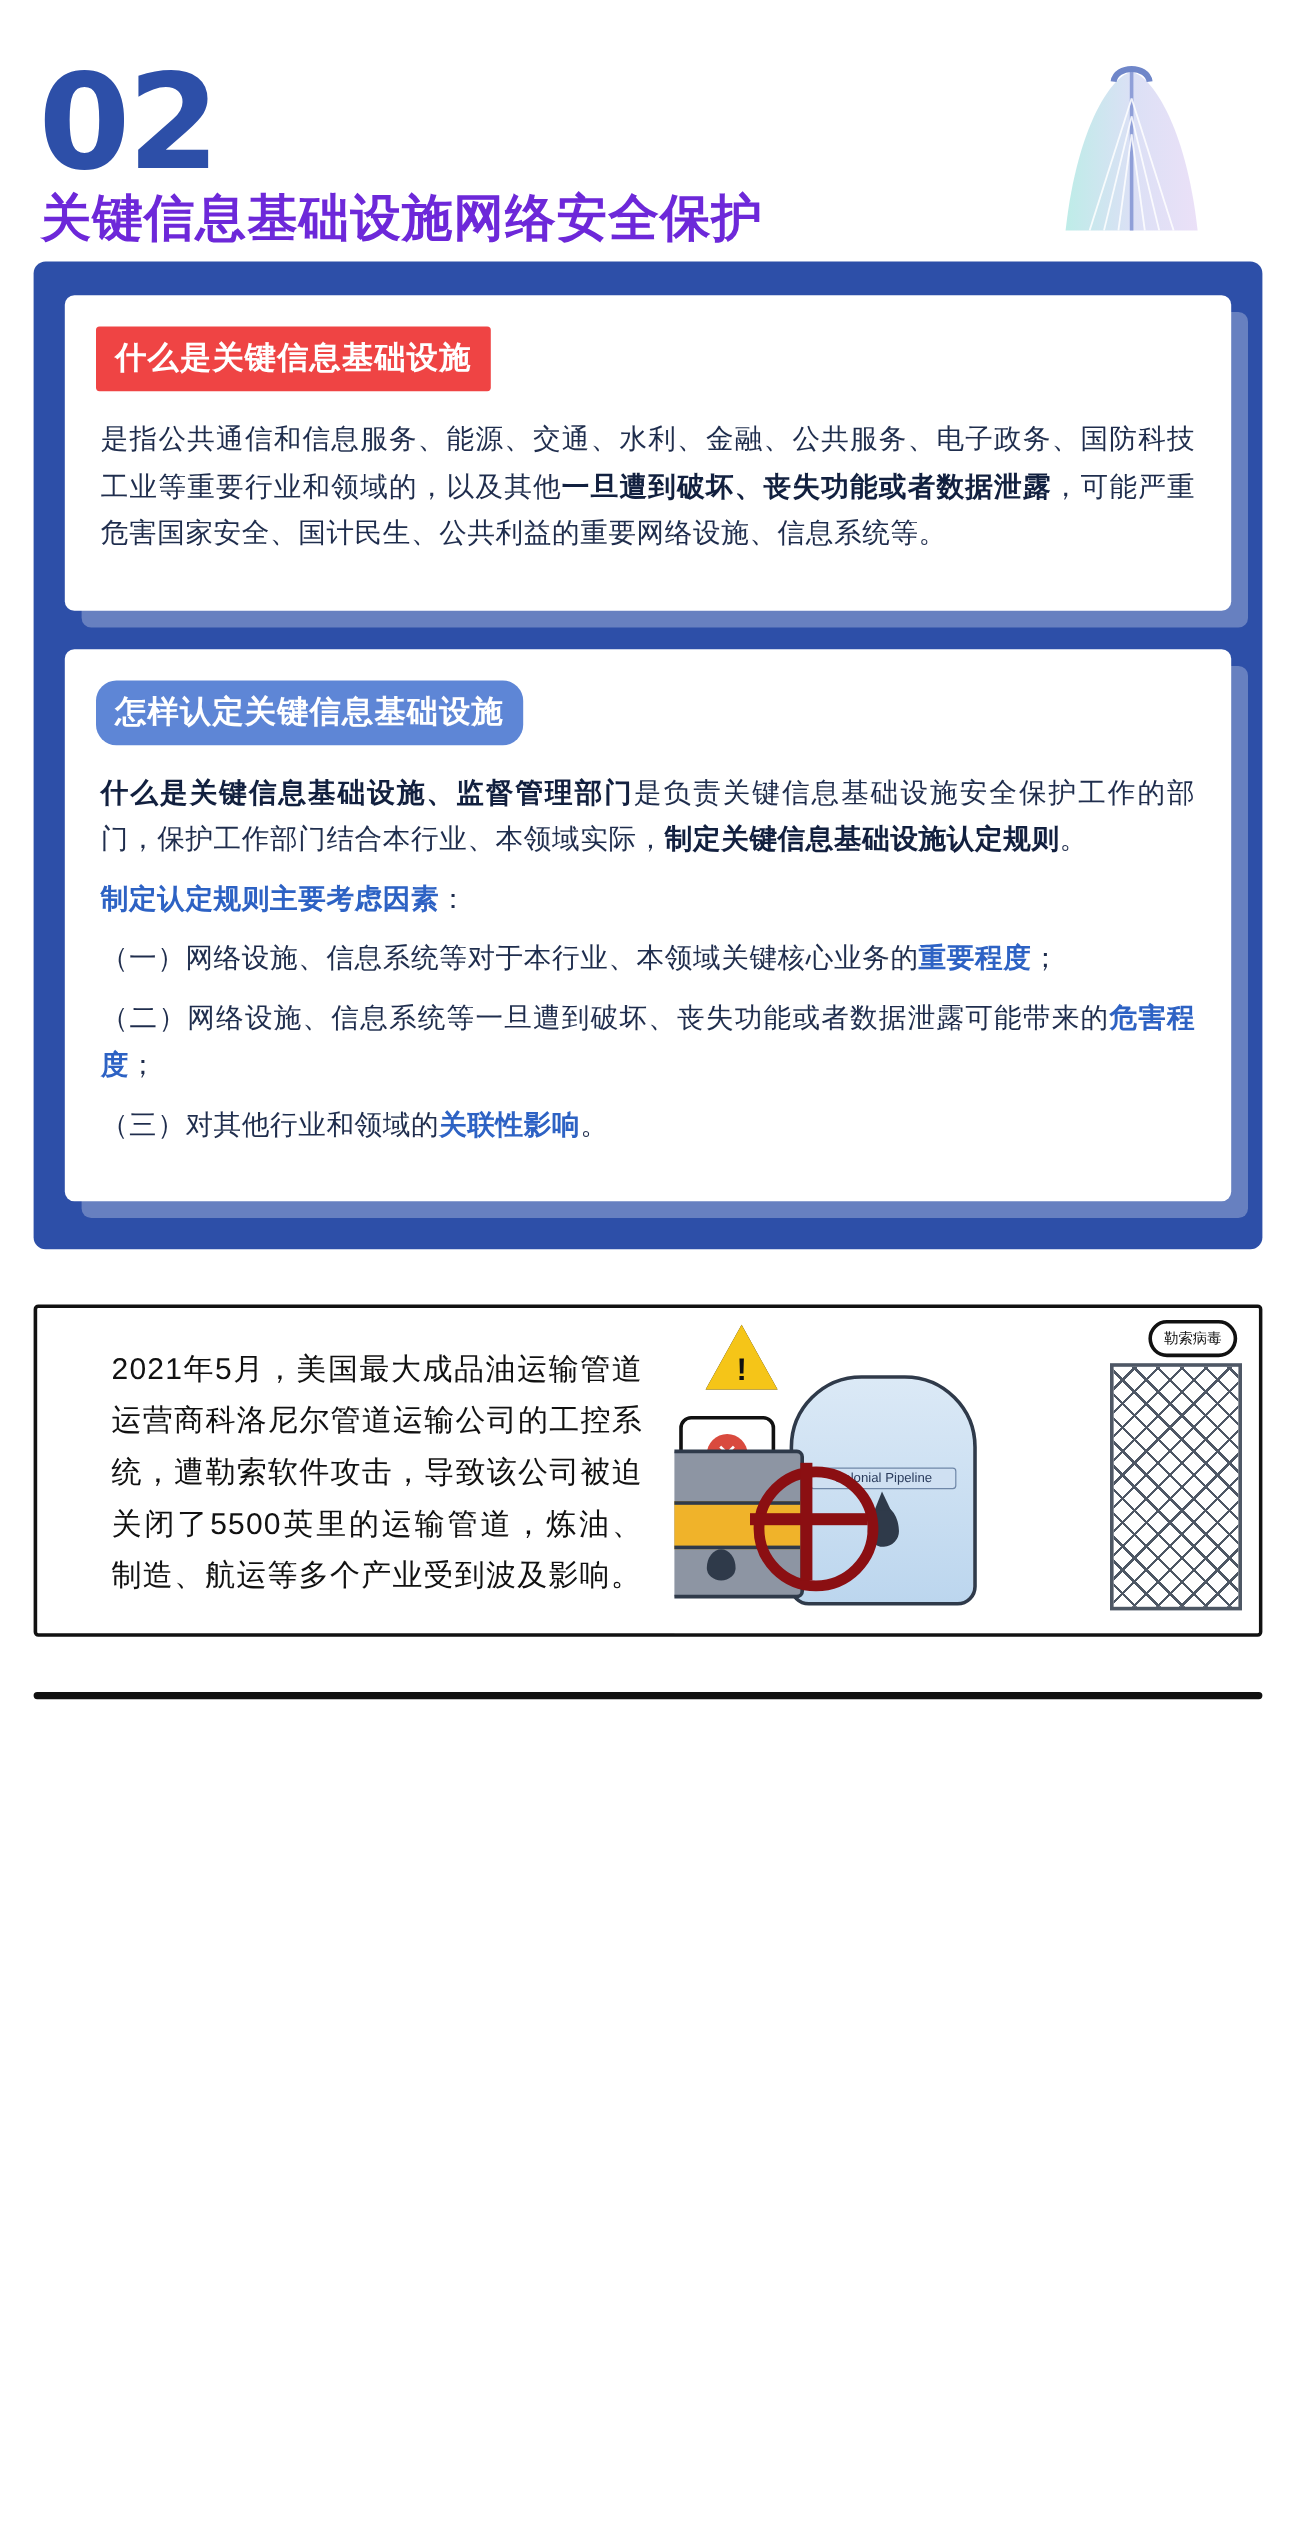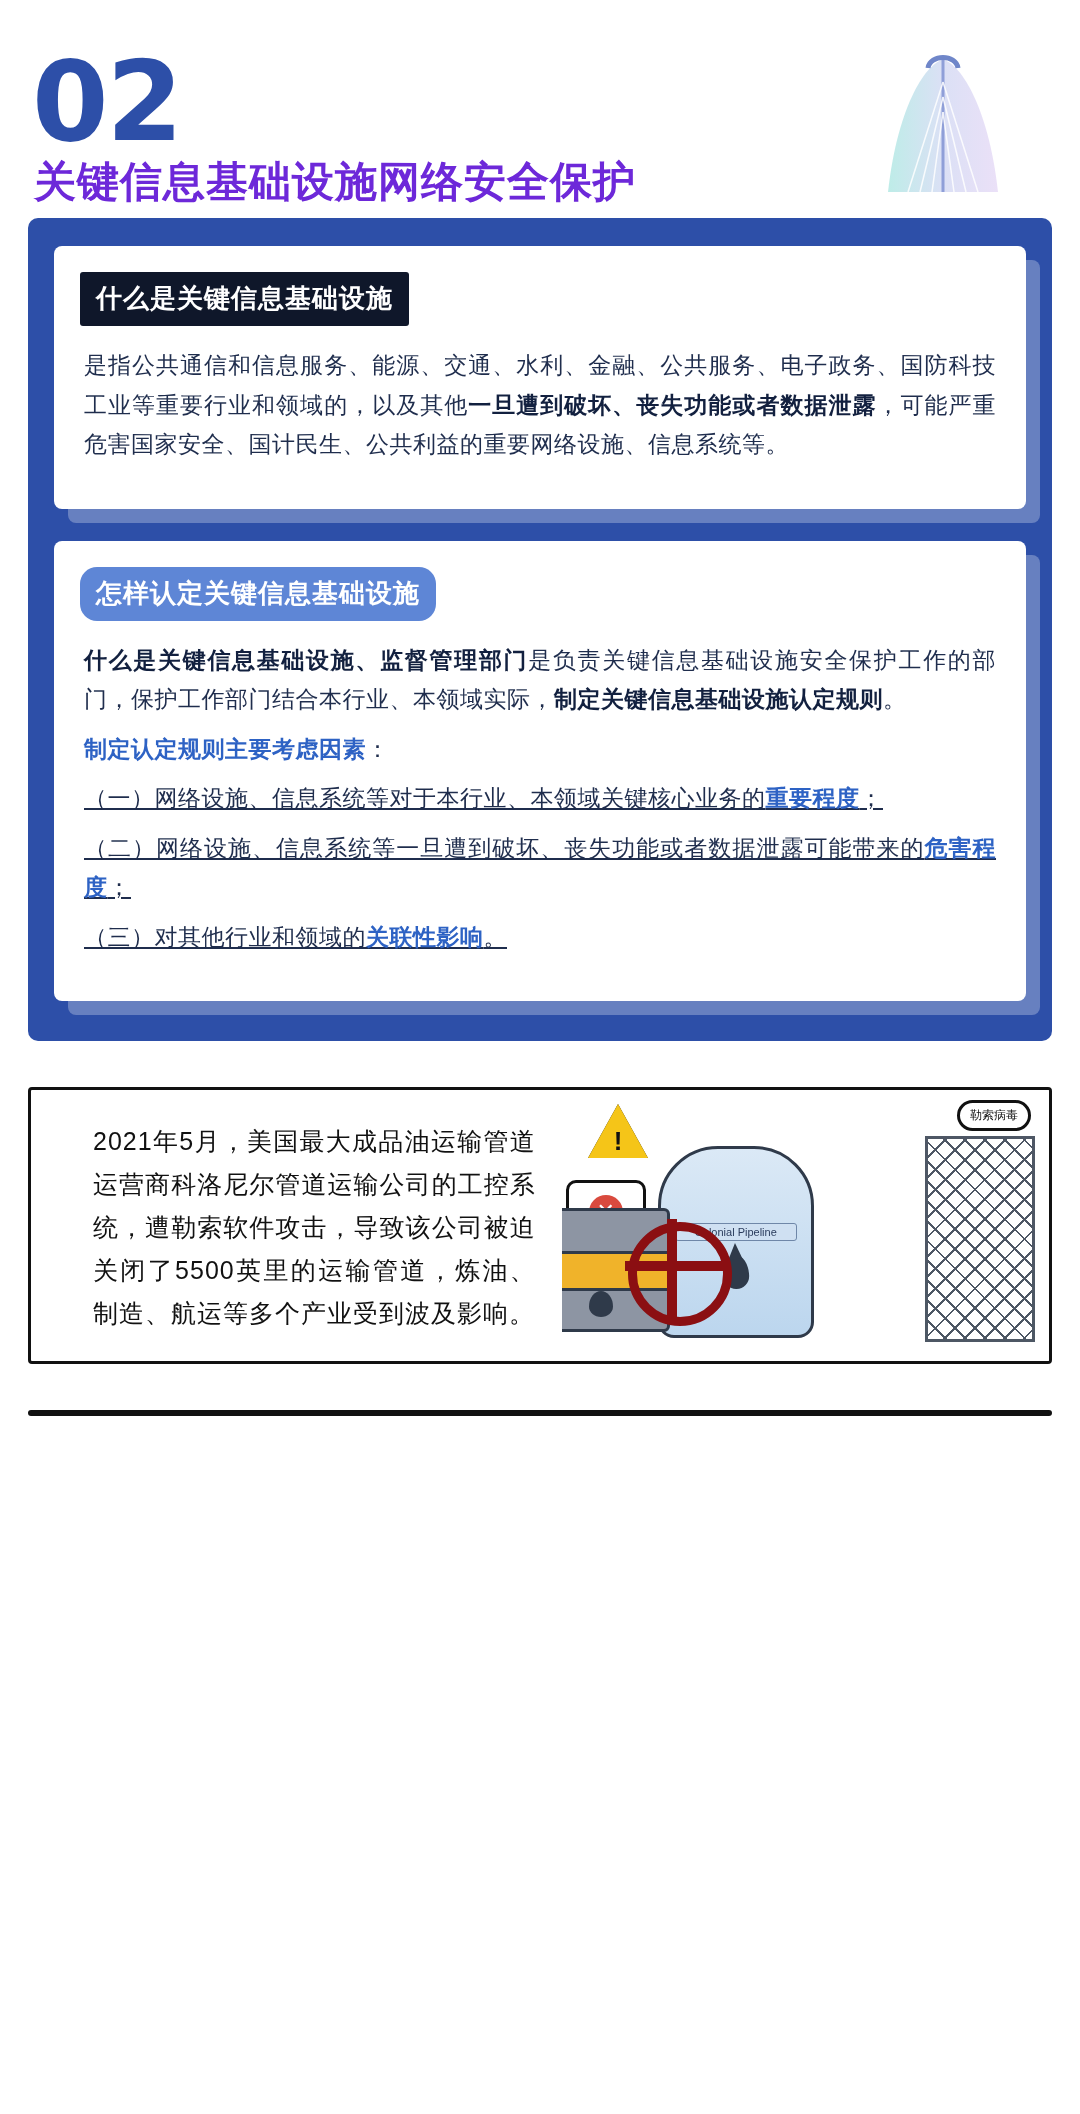--- a/index.html
+++ b/index.html
@@ -71,41 +71,41 @@
     border-radius: 8px;
     padding: 26px 30px 34px 30px;
     box-sizing: border-box;
     margin-bottom: 32px;
     box-shadow: 14px 14px 0 0 rgba(255,255,255,0.28);
   }
   .white-panel:last-child { margin-bottom: 6px; }
 
   .panel-tag {
     display: inline-block;
-    background: #0f172a;
+    background: #ef4444;
     color: #ffffff;
     font-size: 26px;
     font-weight: bold;
     letter-spacing: 1px;
     padding: 9px 16px 10px 16px;
     border-radius: 3px;
     margin-left: -4px;
     margin-bottom: 20px;
   }
   .tag-2 { background: #5e86d6; border-radius: 17px; }
 
   .para {
     font-size: 23px;
     line-height: 1.72;
     color: #1f2d4d;
     letter-spacing: 0.5px;
     text-align: justify;
     margin: 0 0 10px 0;
   }
-  .para.indent { text-indent: 0; text-decoration: underline; }
+  .para.indent { text-indent: 0; }
   .b { font-weight: bold; color: #12203f; }
   .blue-bold { font-weight: bold; color: #2d62c4; }
 
   
   .comic {
     margin: 46px 28px 0 28px;
     border: 3px solid #111111;
     border-radius: 4px;
     display: flex;
     box-sizing: border-box;

